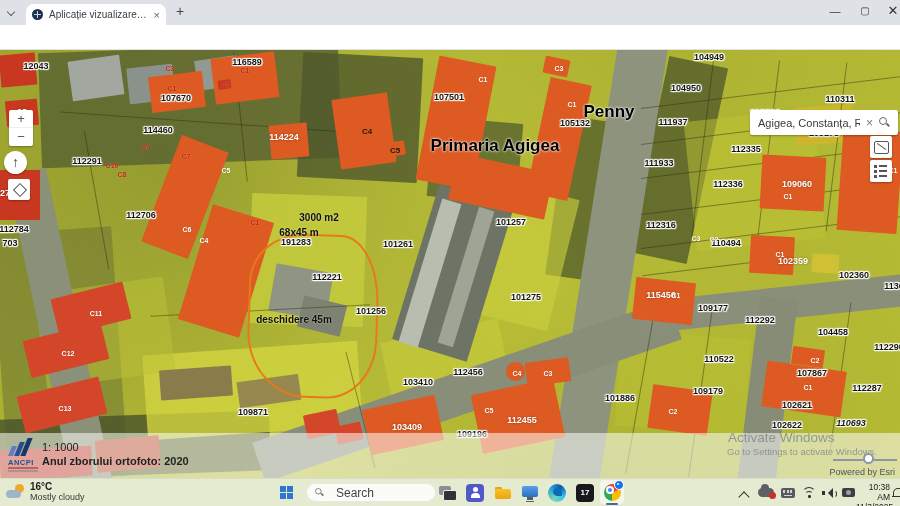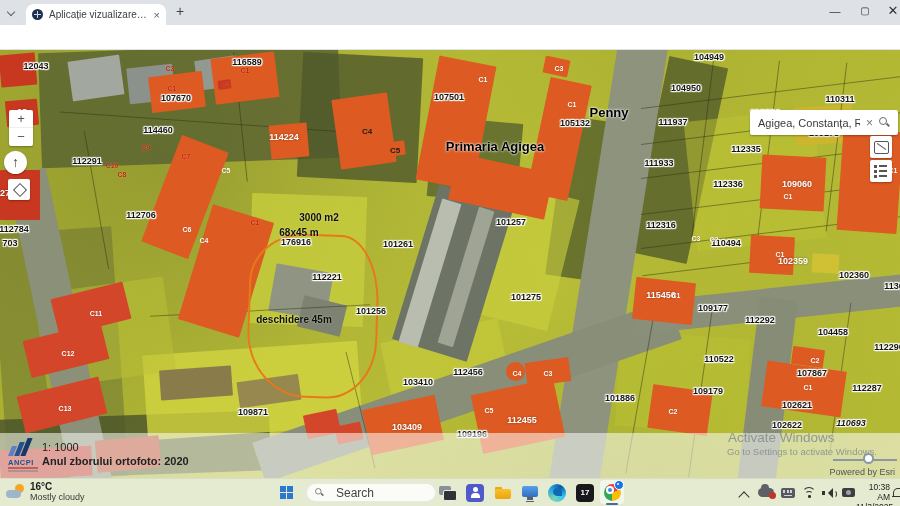--- a/index.html
+++ b/index.html
@@ -58,21 +58,21 @@
       linear-gradient(100deg,#abb131,#b9be37 38%,#a8ae30 68%,#b4b934);}
   .shp{position:absolute;}
   .lin{position:absolute;background:rgba(45,45,18,.45);}
   .mlabel{position:absolute;transform:translate(-50%,-50%);white-space:nowrap;pointer-events:none;}
   .lp{font-size:9px;font-weight:bold;color:#151510;
     text-shadow:0 0 2px #fff,0 0 2px #fff,1px 1px 1px #fff,-1px -1px 1px #fff,1px -1px 1px #fff,-1px 1px 1px #fff;}
   .lpw{font-size:9px;font-weight:bold;color:#fff;text-shadow:0 0 2px rgba(60,20,0,.55);}
   .lb{font-size:7px;font-weight:bold;color:#c41e00;text-shadow:0 0 1px rgba(255,255,255,.6);}
   .lbw{font-size:7px;font-weight:bold;color:#fff;text-shadow:0 0 1px rgba(80,30,0,.5);}
   .lbb{font-size:8px;font-weight:bold;color:#1d1d12;}
-  .lplace{font-size:13px;font-weight:bold;color:#000;
+  .lplace{font-size:17px;font-weight:bold;color:#000;
     text-shadow:0 0 2px #fff,0 0 3px rgba(255,255,255,.8);}
   .ldim{font-size:10px;font-weight:bold;color:#10100a;
     text-shadow:0 0 2px rgba(255,255,255,.55);}
   #selparcel{position:absolute;left:248px;top:184px;width:126px;height:160px;
     border:2.5px solid #e8791a;border-radius:42% 30% 38% 46% / 30% 42% 36% 40%;
     transform:rotate(2deg);z-index:5;}
   #watermark{position:absolute;left:450px;top:245px;transform:translate(-50%,-50%);
     font-size:25px;font-weight:bold;letter-spacing:4px;color:rgba(240,242,236,.55);z-index:6;white-space:nowrap;}
 
   
@@ -318,21 +318,21 @@
         <div class="mlabel lpw" style="left: 22px; top: 62px; z-index: 6;">08</div>
         <div class="mlabel lpw" style="left: 10px; top: 143px; z-index: 6;">2743</div>
         <div class="mlabel lp" style="left: 14px; top: 179px; z-index: 6;">112784</div>
         <div class="mlabel lp" style="left: 10px; top: 193px; z-index: 6;">703</div>
         <div class="mlabel lp" style="left: 247px; top: 12px; z-index: 6;">116589</div>
         <div class="mlabel lp" style="left: 176px; top: 48px; z-index: 6;">107670</div>
         <div class="mlabel lp" style="left: 158px; top: 80px; z-index: 6;">114460</div>
         <div class="mlabel lpw" style="left: 284px; top: 87px; z-index: 6;">114224</div>
         <div class="mlabel lp" style="left: 87px; top: 111px; z-index: 6;">112291</div>
         <div class="mlabel lp" style="left: 141px; top: 165px; z-index: 6;">112706</div>
-        <div class="mlabel lp" style="left: 296px; top: 192px; z-index: 6;">176916</div>
+        <div class="mlabel lp" style="left: 296px; top: 192px; z-index: 6;">191283</div>
         <div class="mlabel lp" style="left: 327px; top: 227px; z-index: 6;">112221</div>
         <div class="mlabel lp" style="left: 398px; top: 194px; z-index: 6;">101261</div>
         <div class="mlabel lp" style="left: 511px; top: 172px; z-index: 6;">101257</div>
         <div class="mlabel lp" style="left: 371px; top: 261px; z-index: 6;">101256</div>
         <div class="mlabel lp" style="left: 526px; top: 247px; z-index: 6;">101275</div>
         <div class="mlabel lp" style="left: 449px; top: 47px; z-index: 6;">107501</div>
         <div class="mlabel lp" style="left: 575px; top: 73px; z-index: 6;">105132</div>
         <div class="mlabel lp" style="left: 709px; top: 7px; z-index: 6;">104949</div>
         <div class="mlabel lp" style="left: 686px; top: 38px; z-index: 6;">104950</div>
         <div class="mlabel lp" style="left: 673px; top: 72px; z-index: 6;">111937</div>

